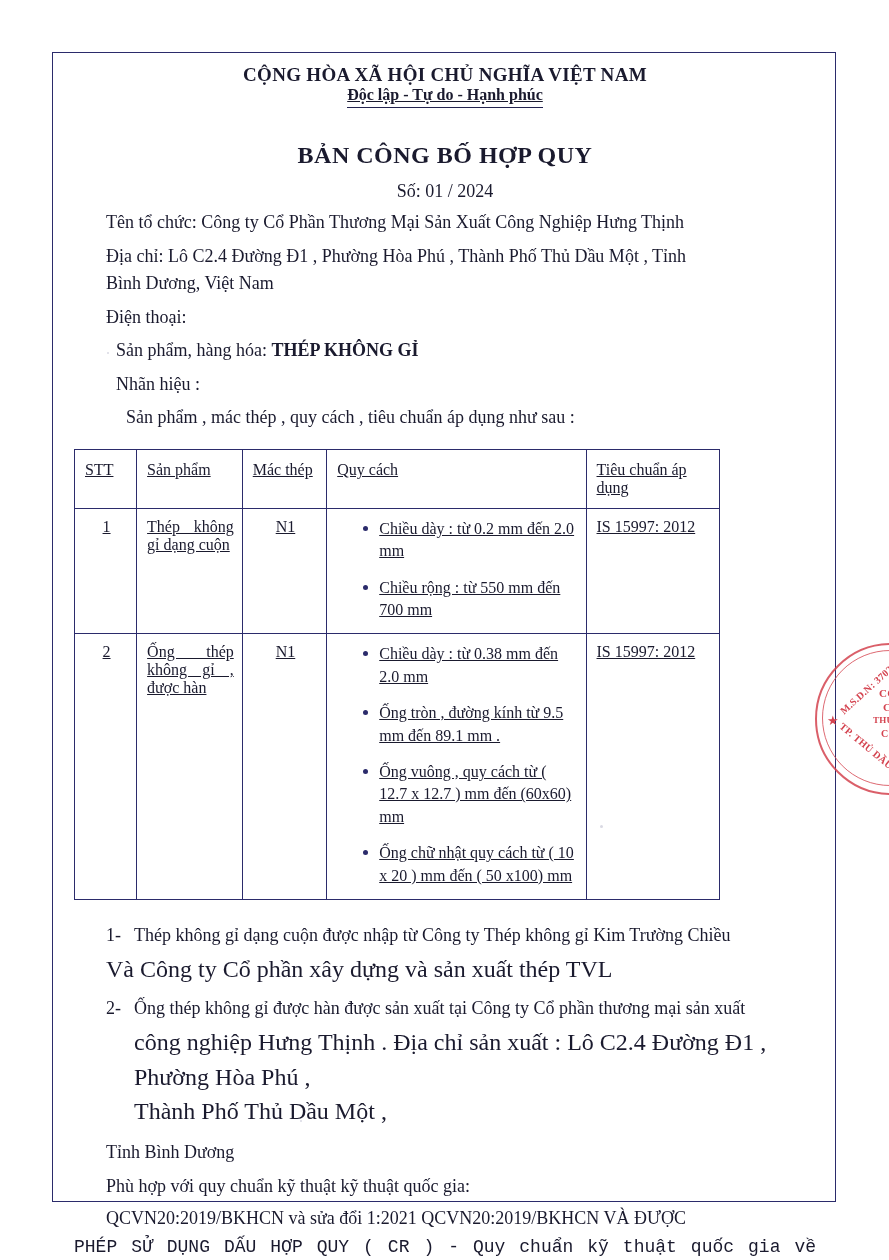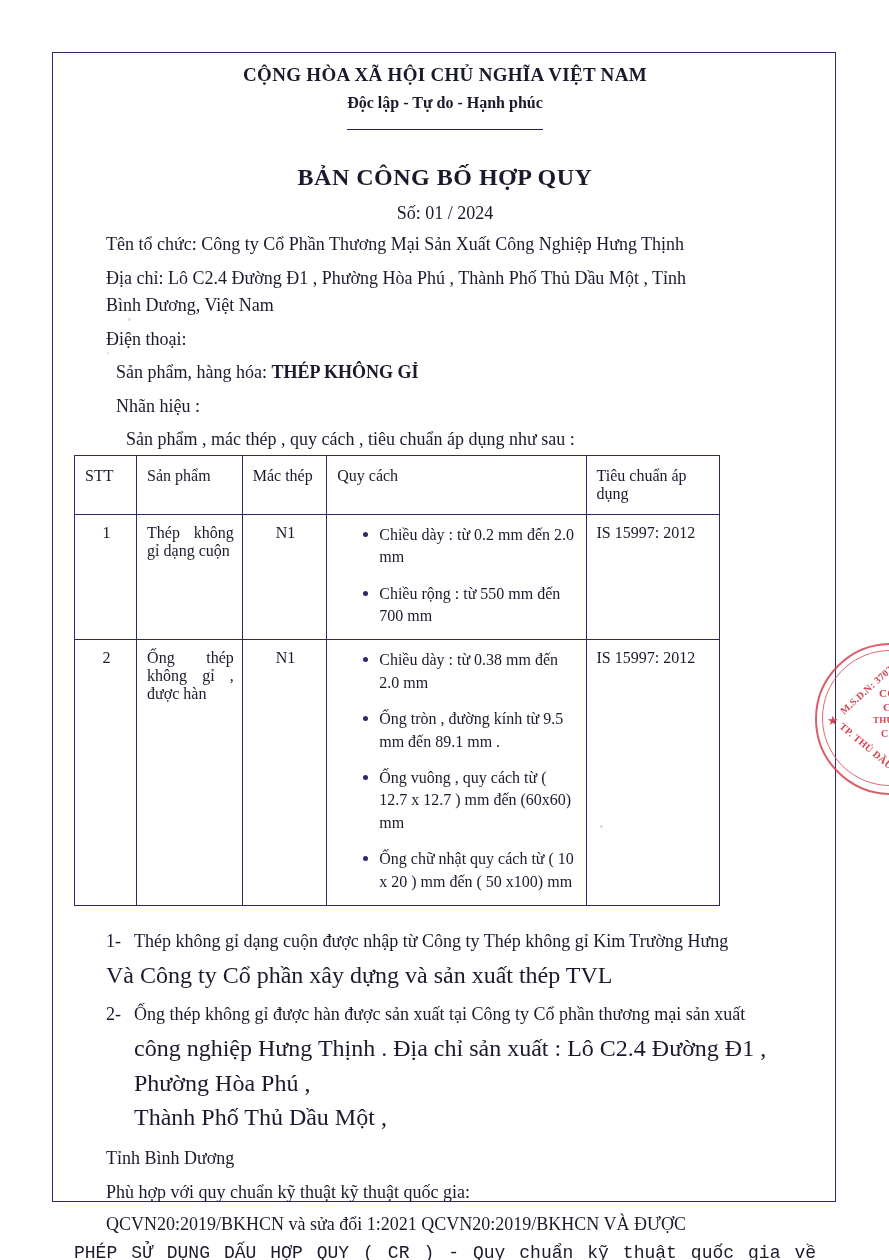--- a/index.html
+++ b/index.html
@@ -41,24 +41,25 @@
 
   .nation-title {
     font-weight: bold;
     font-size: 19px;
     letter-spacing: 0.3px;
     margin-top: 8px;
   }
   .nation-sub {
     font-weight: bold;
     font-size: 16px;
-    margin-top: 8px;
+    margin-top: 0;
     display: inline-block;
     border-bottom: 1px solid #22224f;
-    padding-bottom: 17px;
+    padding-bottom: 3px;
+    text-decoration: underline;
   }
   .doc-title {
     font-weight: bold;
     font-size: 24px;
     margin-top: 34px;
     letter-spacing: 0.5px;
   }
   .doc-number {
     font-size: 18px;
     margin-top: 12px;
@@ -68,24 +69,25 @@
     line-height: 1.42;
     margin-top: 8px;
   }
   .para.indent1 { padding-left: 32px; }
   .para.indent2 { padding-left: 42px; }
   .para.indent3 { padding-left: 52px; }
   .bold { font-weight: bold; }
 
   
   table.spec {
-    margin-top: 2px;
+    margin-top: 18px;
     width: 646px;
     border-collapse: collapse;
     font-size: 16px;
+    text-decoration: underline;
   }
   table.spec th, table.spec td {
     border: 1px solid #2b2b6b;
     vertical-align: top;
     padding: 9px 8px 10px 10px;
   }
   table.spec th {
     font-weight: normal;
     text-align: left;
     padding-top: 11px;
@@ -281,21 +283,21 @@
             </ul>
           </td>
           <td>IS 15997: 2012</td>
         </tr>
       </tbody>
     </table>
 
     <div class="notes">
       <div class="note-row">
         <span class="num">1-</span>
-        <span class="body">Thép không gỉ dạng cuộn được nhập từ Công ty Thép không gỉ Kim Trường Hưng</span>
+        <span class="body">Thép không gỉ dạng cuộn được nhập từ Công ty Thép không gỉ Kim Trường Chiều</span>
       </div>
       <div class="note-cont" style="padding-left:32px;">Và Công ty Cổ phần xây dựng và sản xuất thép TVL</div>
 
       <div class="note-row" style="margin-top:8px;">
         <span class="num">2-</span>
         <span class="body">Ống thép không gỉ được hàn được sản xuất tại Công ty Cổ phần thương mại sản xuất</span>
       </div>
       <div class="note-cont" style="padding-left:60px;">công nghiệp Hưng Thịnh . Địa chỉ sản xuất : Lô C2.4 Đường Đ1 , Phường Hòa Phú ,</div>
       <div class="note-cont" style="padding-left:60px;">Thành Phố Thủ Dầu Một ,</div>
     </div>

